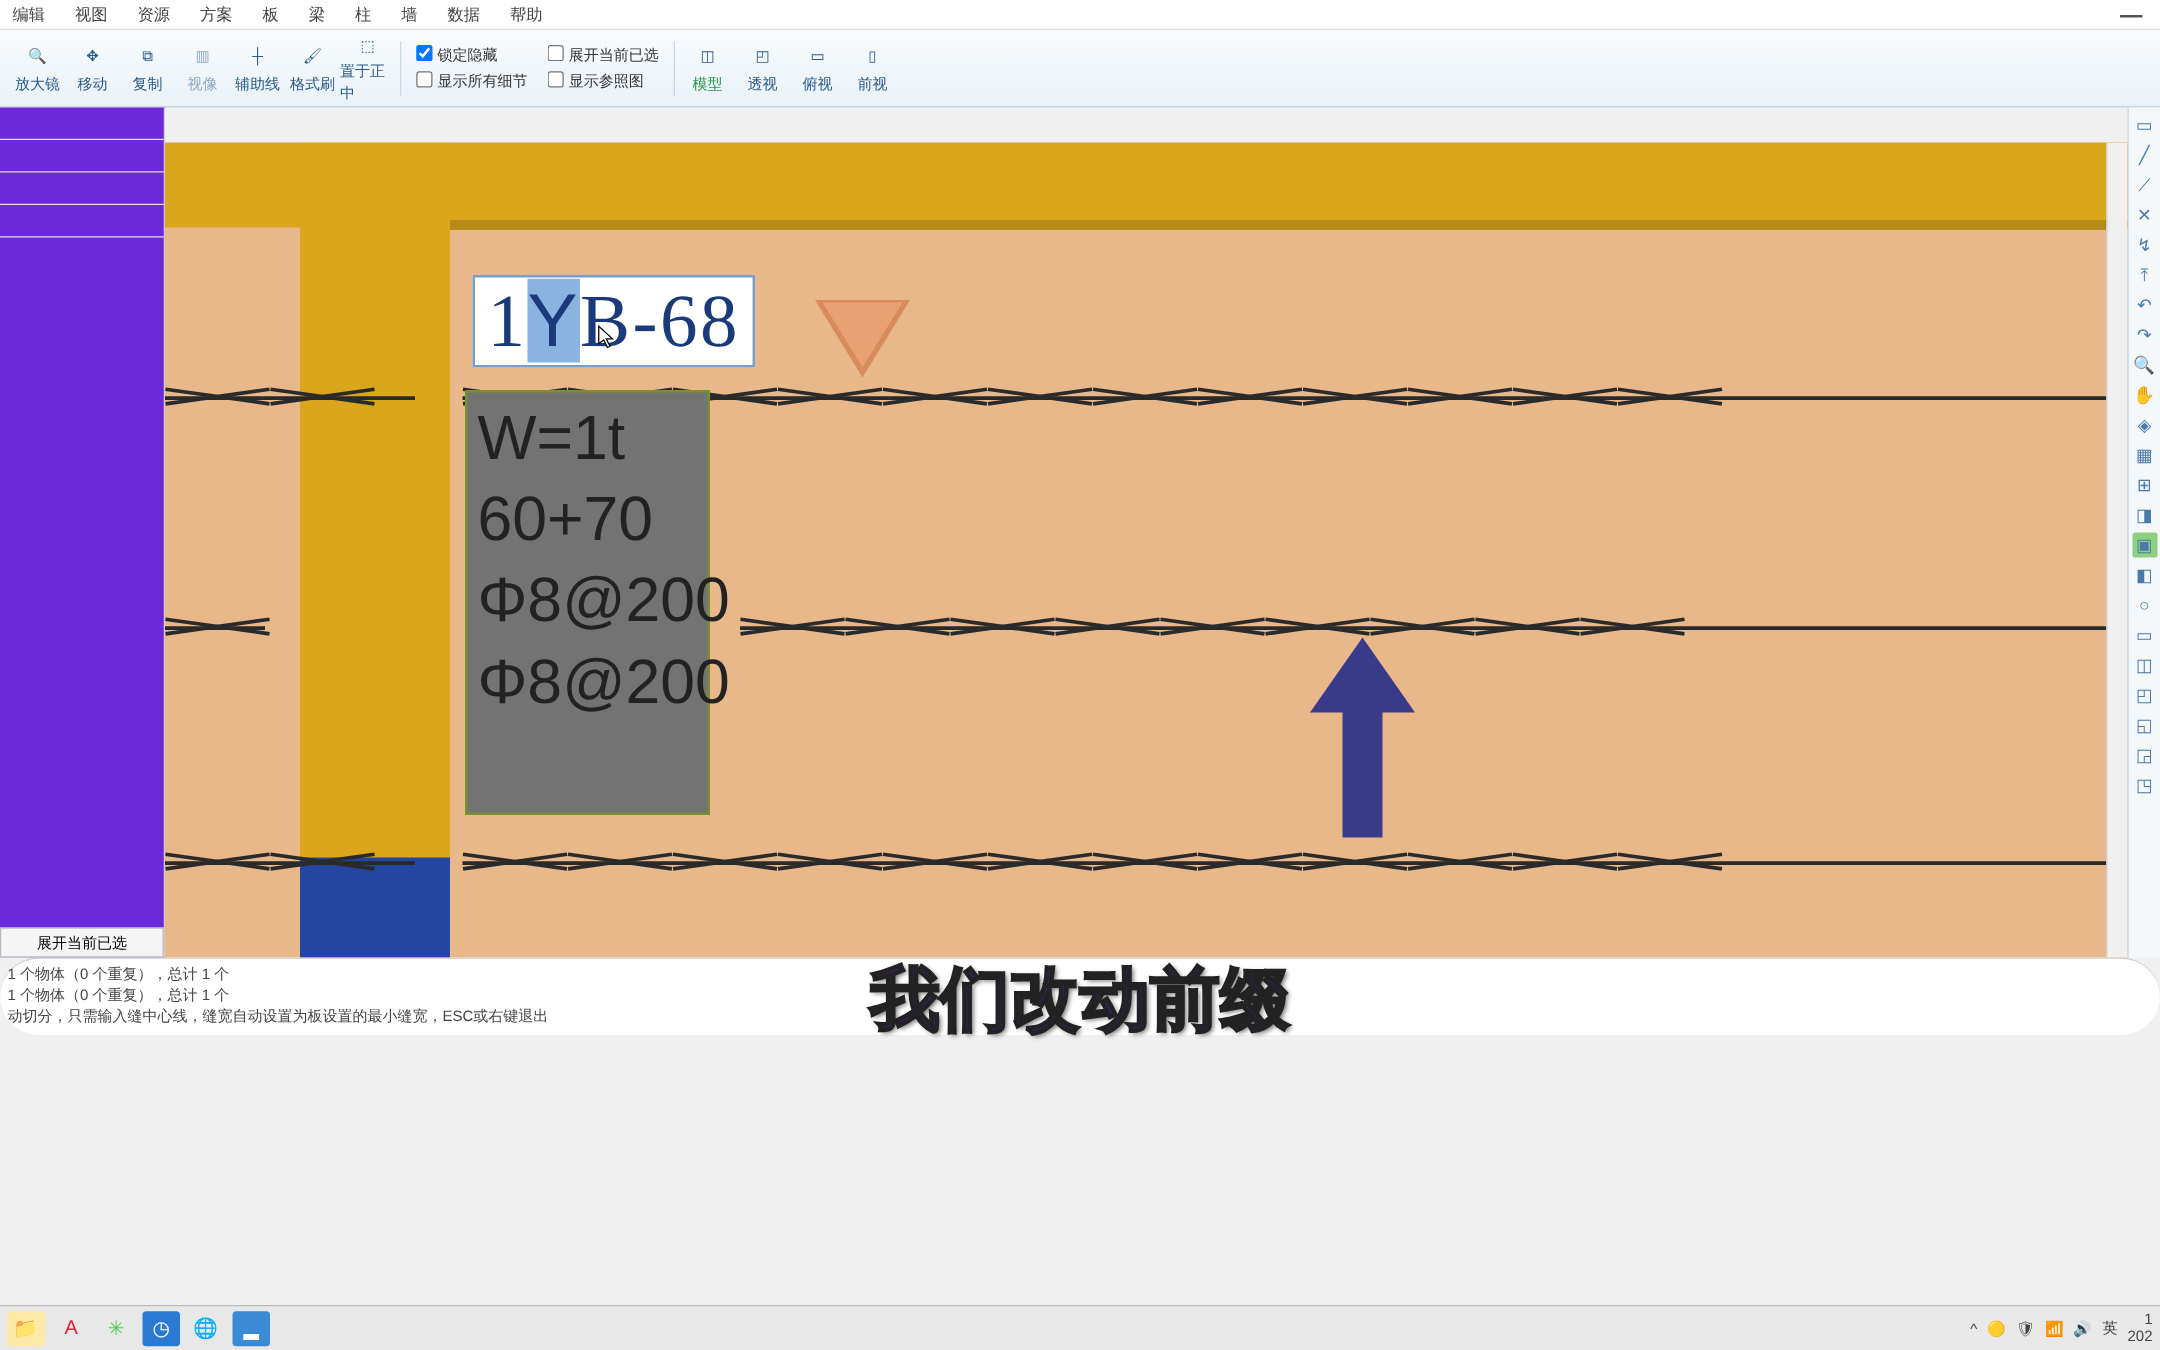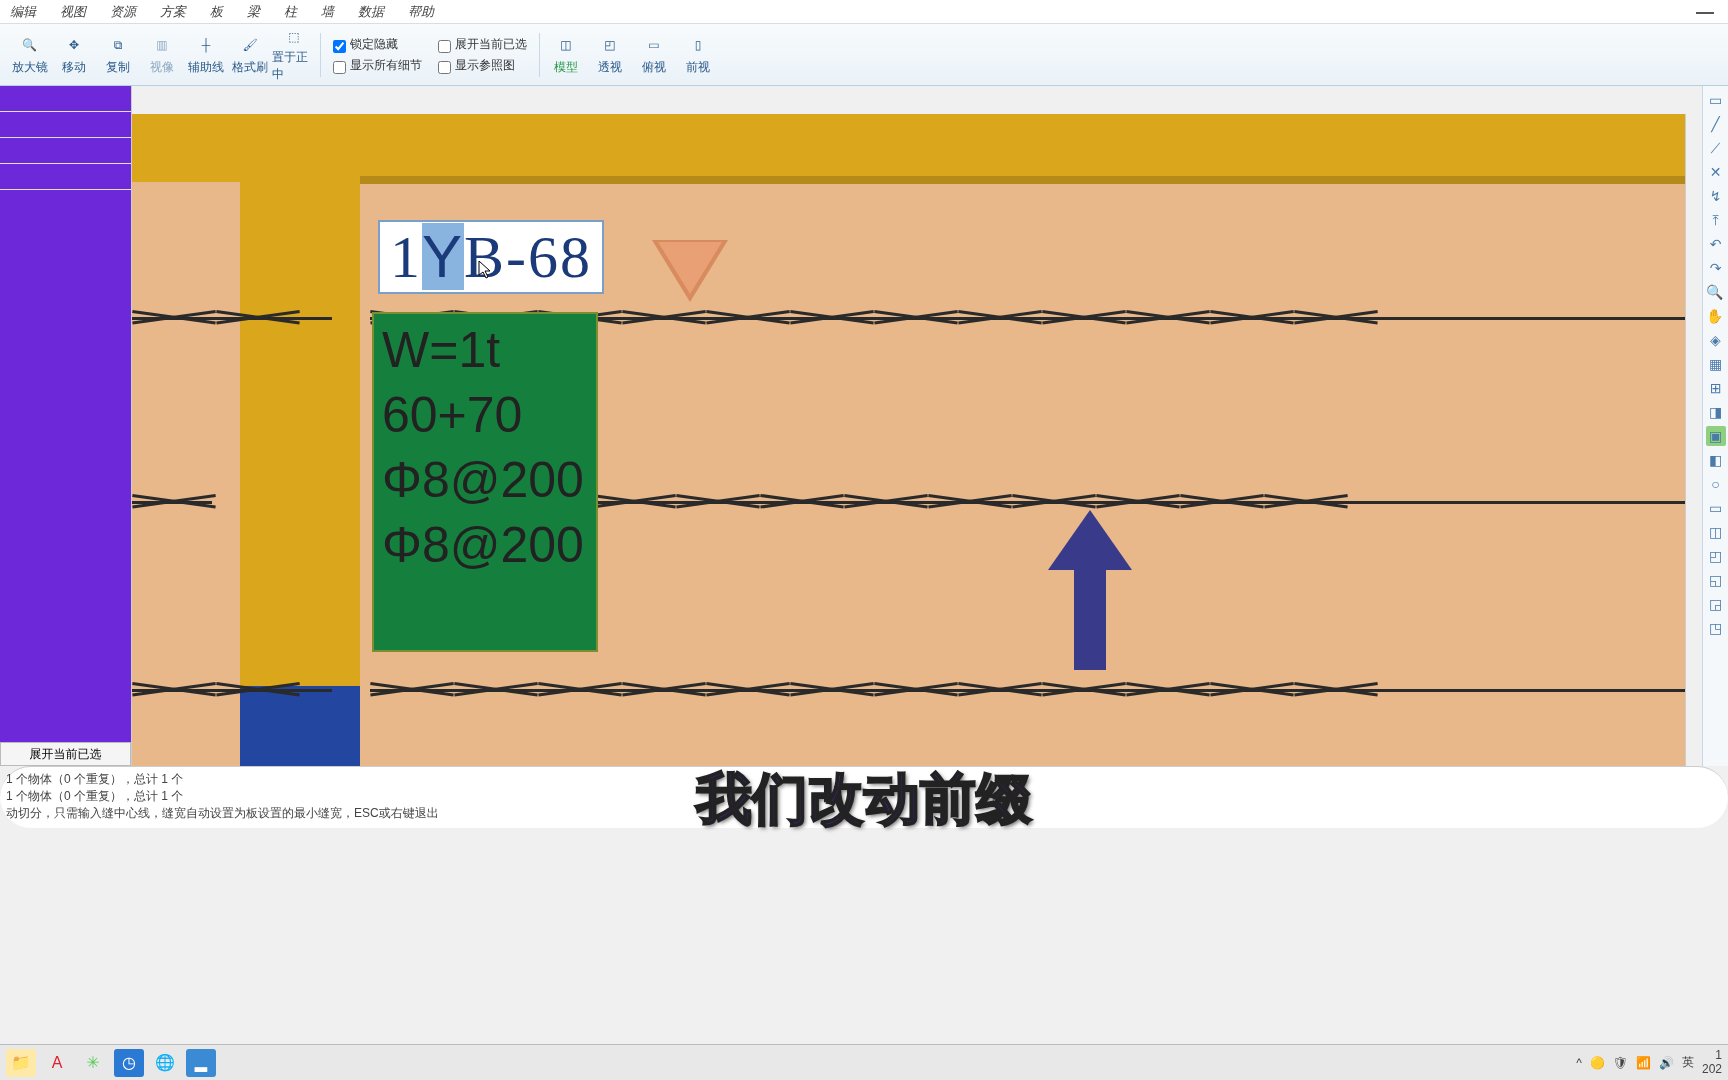--- a/index.html
+++ b/index.html
@@ -1,28 +1,28 @@
 <!DOCTYPE html>
 <html><head>
 <meta charset="utf-8">
 <style>
 * { margin: 0; padding: 0; box-sizing: border-box; font-family: "Microsoft YaHei", SimSun, sans-serif; }
 body { width: 1728px; height: 1080px; background: #f0f0f0; overflow: hidden; position: relative; }
 
 
-.menu-bar { display: flex; height: 24px; background: #fff; align-items: center; padding-left: 10px; gap: 24px; font-size: 13px; color: #444; border-bottom: 1px solid #ddd; font-style: italic; }
+.menu-bar { display: flex; height: 24px; background: #fff; align-items: center; padding-left: 10px; gap: 24px; font-size: 13px; color: #444; border-bottom: 1px solid #ddd; }
 .menu-bar span { cursor: pointer; }
 
 
 .toolbar { display: flex; height: 62px; background: linear-gradient(#f8fbfd,#eaf2f8); border-bottom: 1px solid #b8cfe0; align-items: center; padding: 0 8px; }
 .tool-btn { display: flex; flex-direction: column; align-items: center; justify-content: center; width: 44px; height: 56px; font-size: 12px; color: #2a5a8a; cursor: pointer; }
 .tool-btn .ico { width: 24px; height: 24px; margin-bottom: 2px; display: flex; align-items: center; justify-content: center; }
 .tool-sep { width: 1px; height: 44px; background: #c8d8e8; margin: 0 4px; }
 .chk-group { display: flex; flex-direction: column; gap: 4px; font-size: 12px; color: #333; margin: 0 8px; }
-.chk-group label { display: flex; align-items: flex-end; gap: 4px; }
+.chk-group label { display: flex; align-items: flex-start; gap: 4px; }
 .chk-group input { width: 13px; height: 13px; }
 
 
 .main { display: flex; height: 680px; }
 .left-panel { width: 132px; background: #6d28d9; border-right: 1px solid #ccc; display: flex; flex-direction: column; }
 .left-panel .row { height: 26px; border-bottom: 1px solid #e0e0e0; }
 .left-panel .btn-bot { margin-top: auto; height: 24px; border: 1px solid #bbb; background: #f5f5f5; font-size: 12px; display: flex; align-items: center; justify-content: center; }
 
 .canvas-wrap { flex: 1; position: relative; background: #e8b78a; overflow: hidden; margin-top: 28px; }
 .canvas-wrap::after { content:""; position:absolute; right:0; top:0; bottom:0; width:16px; background:#f0f0f0; border-left:1px solid #ccc; }
@@ -40,21 +40,21 @@
 .rebar-row .seg::before { transform: translateY(-50%) rotate(8deg); }
 .rebar-row .seg::after  { transform: translateY(-50%) rotate(-8deg); }
 .rebar-row .line { position:absolute; left:0; right:0; top:50%; height:2.5px; background:#2a2a2a; }
 .rebar-row.short { left:0; width:200px; }
 
 
 .label-box { position:absolute; left:246px; top:106px; background:#fff; border:2px solid #7aa0c8; padding:0 10px; font-family: "Times New Roman", serif; font-size:60px; color:#1a3a7a; font-weight:400; letter-spacing:2px; }
 .label-box .sel { background:#8ab4e0; }
 
 
-.info-panel { position:absolute; left:240px; top:198px; width:226px; height:340px; background:#15803d; border:2px solid #7a9030; padding:4px 8px; font-family:"Times New Roman",serif; font-size:50px; color:#222; line-height:1.3; }
+.info-panel { position:absolute; left:240px; top:198px; width:196px; height:340px; background:#737373; border:2px solid #7a9030; padding:4px 8px; font-family:"Times New Roman",serif; font-size:50px; color:#222; line-height:1.3; }
 
 
 .tri { position:absolute; left:520px; top:126px; width:0; height:0; border-left:38px solid transparent; border-right:38px solid transparent; border-top:62px solid #d88b5e; }
 .tri-inner { position:absolute; left:526px; top:128px; width:0; height:0; border-left:32px solid transparent; border-right:32px solid transparent; border-top:52px solid #e9a074; }
 
 
 .big-arrow { position:absolute; left:928px; top:396px; width:60px; height:160px; }
 .big-arrow .shaft { position:absolute; left:14px; top:50px; width:32px; height:110px; background:#3a3a8a; }
 .big-arrow .head { position:absolute; left:-12px; top:0; width:0; height:0; border-left:42px solid transparent; border-right:42px solid transparent; border-bottom:60px solid #3a3a8a; }
 

